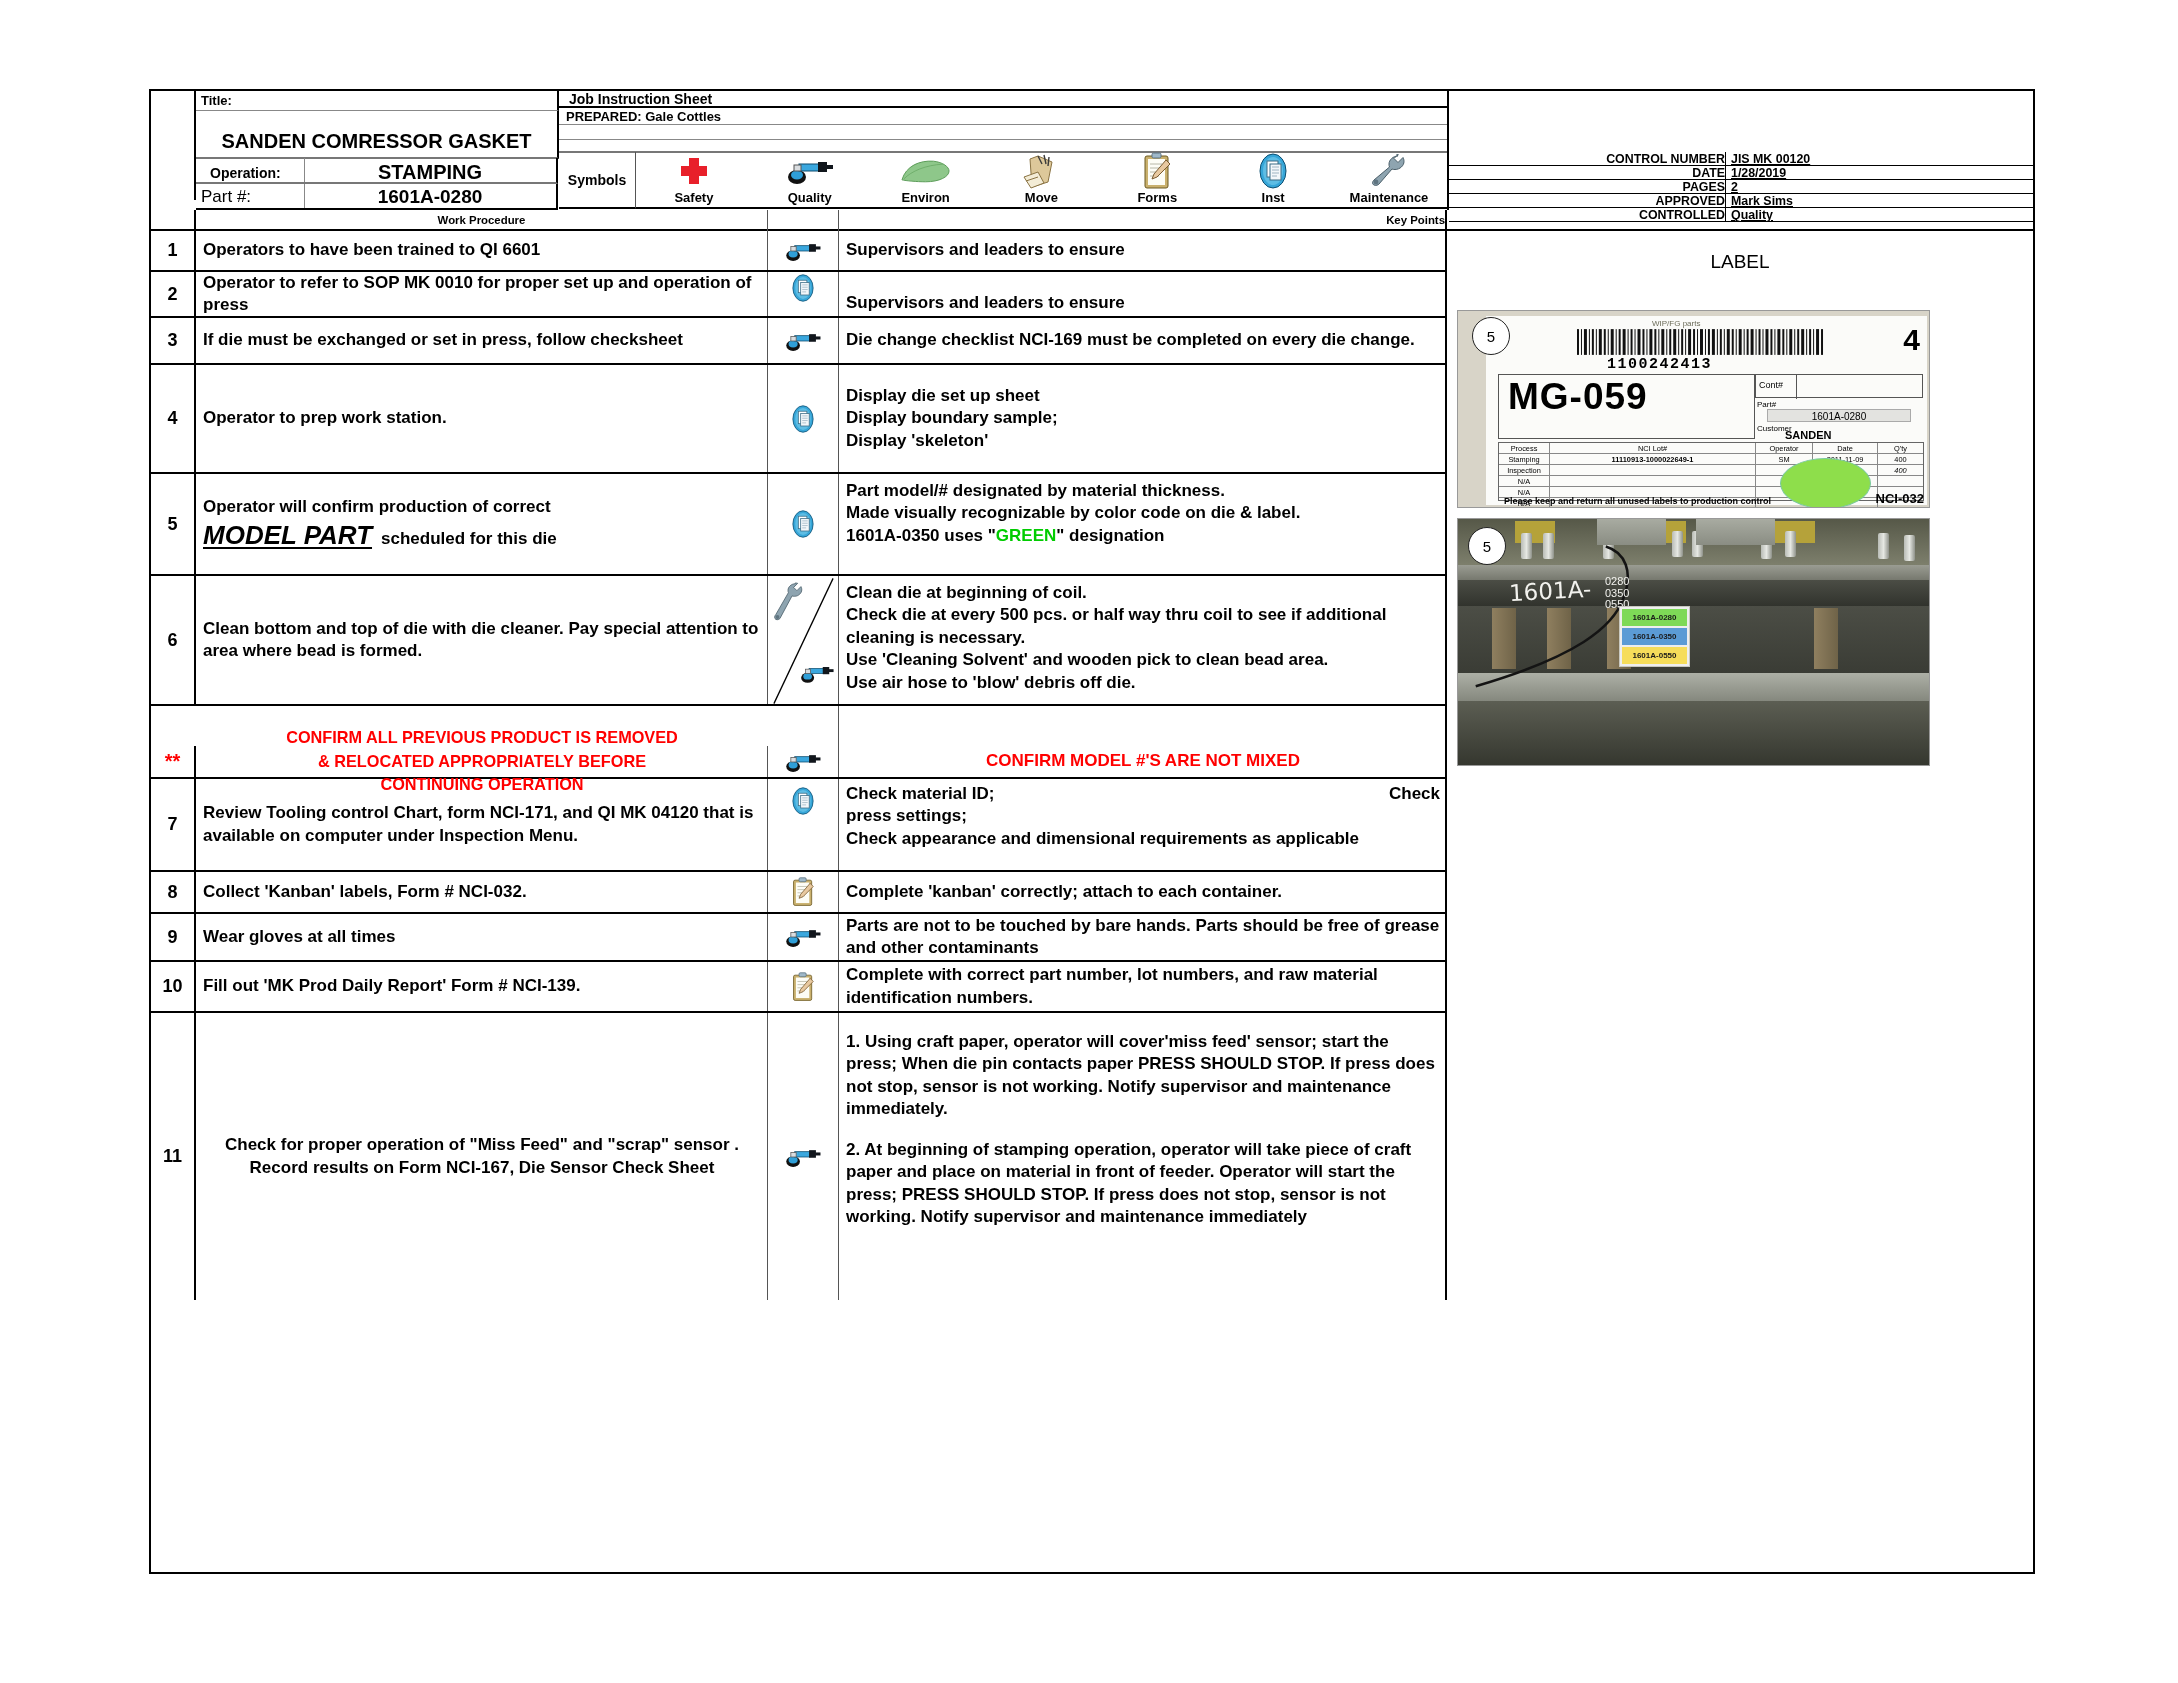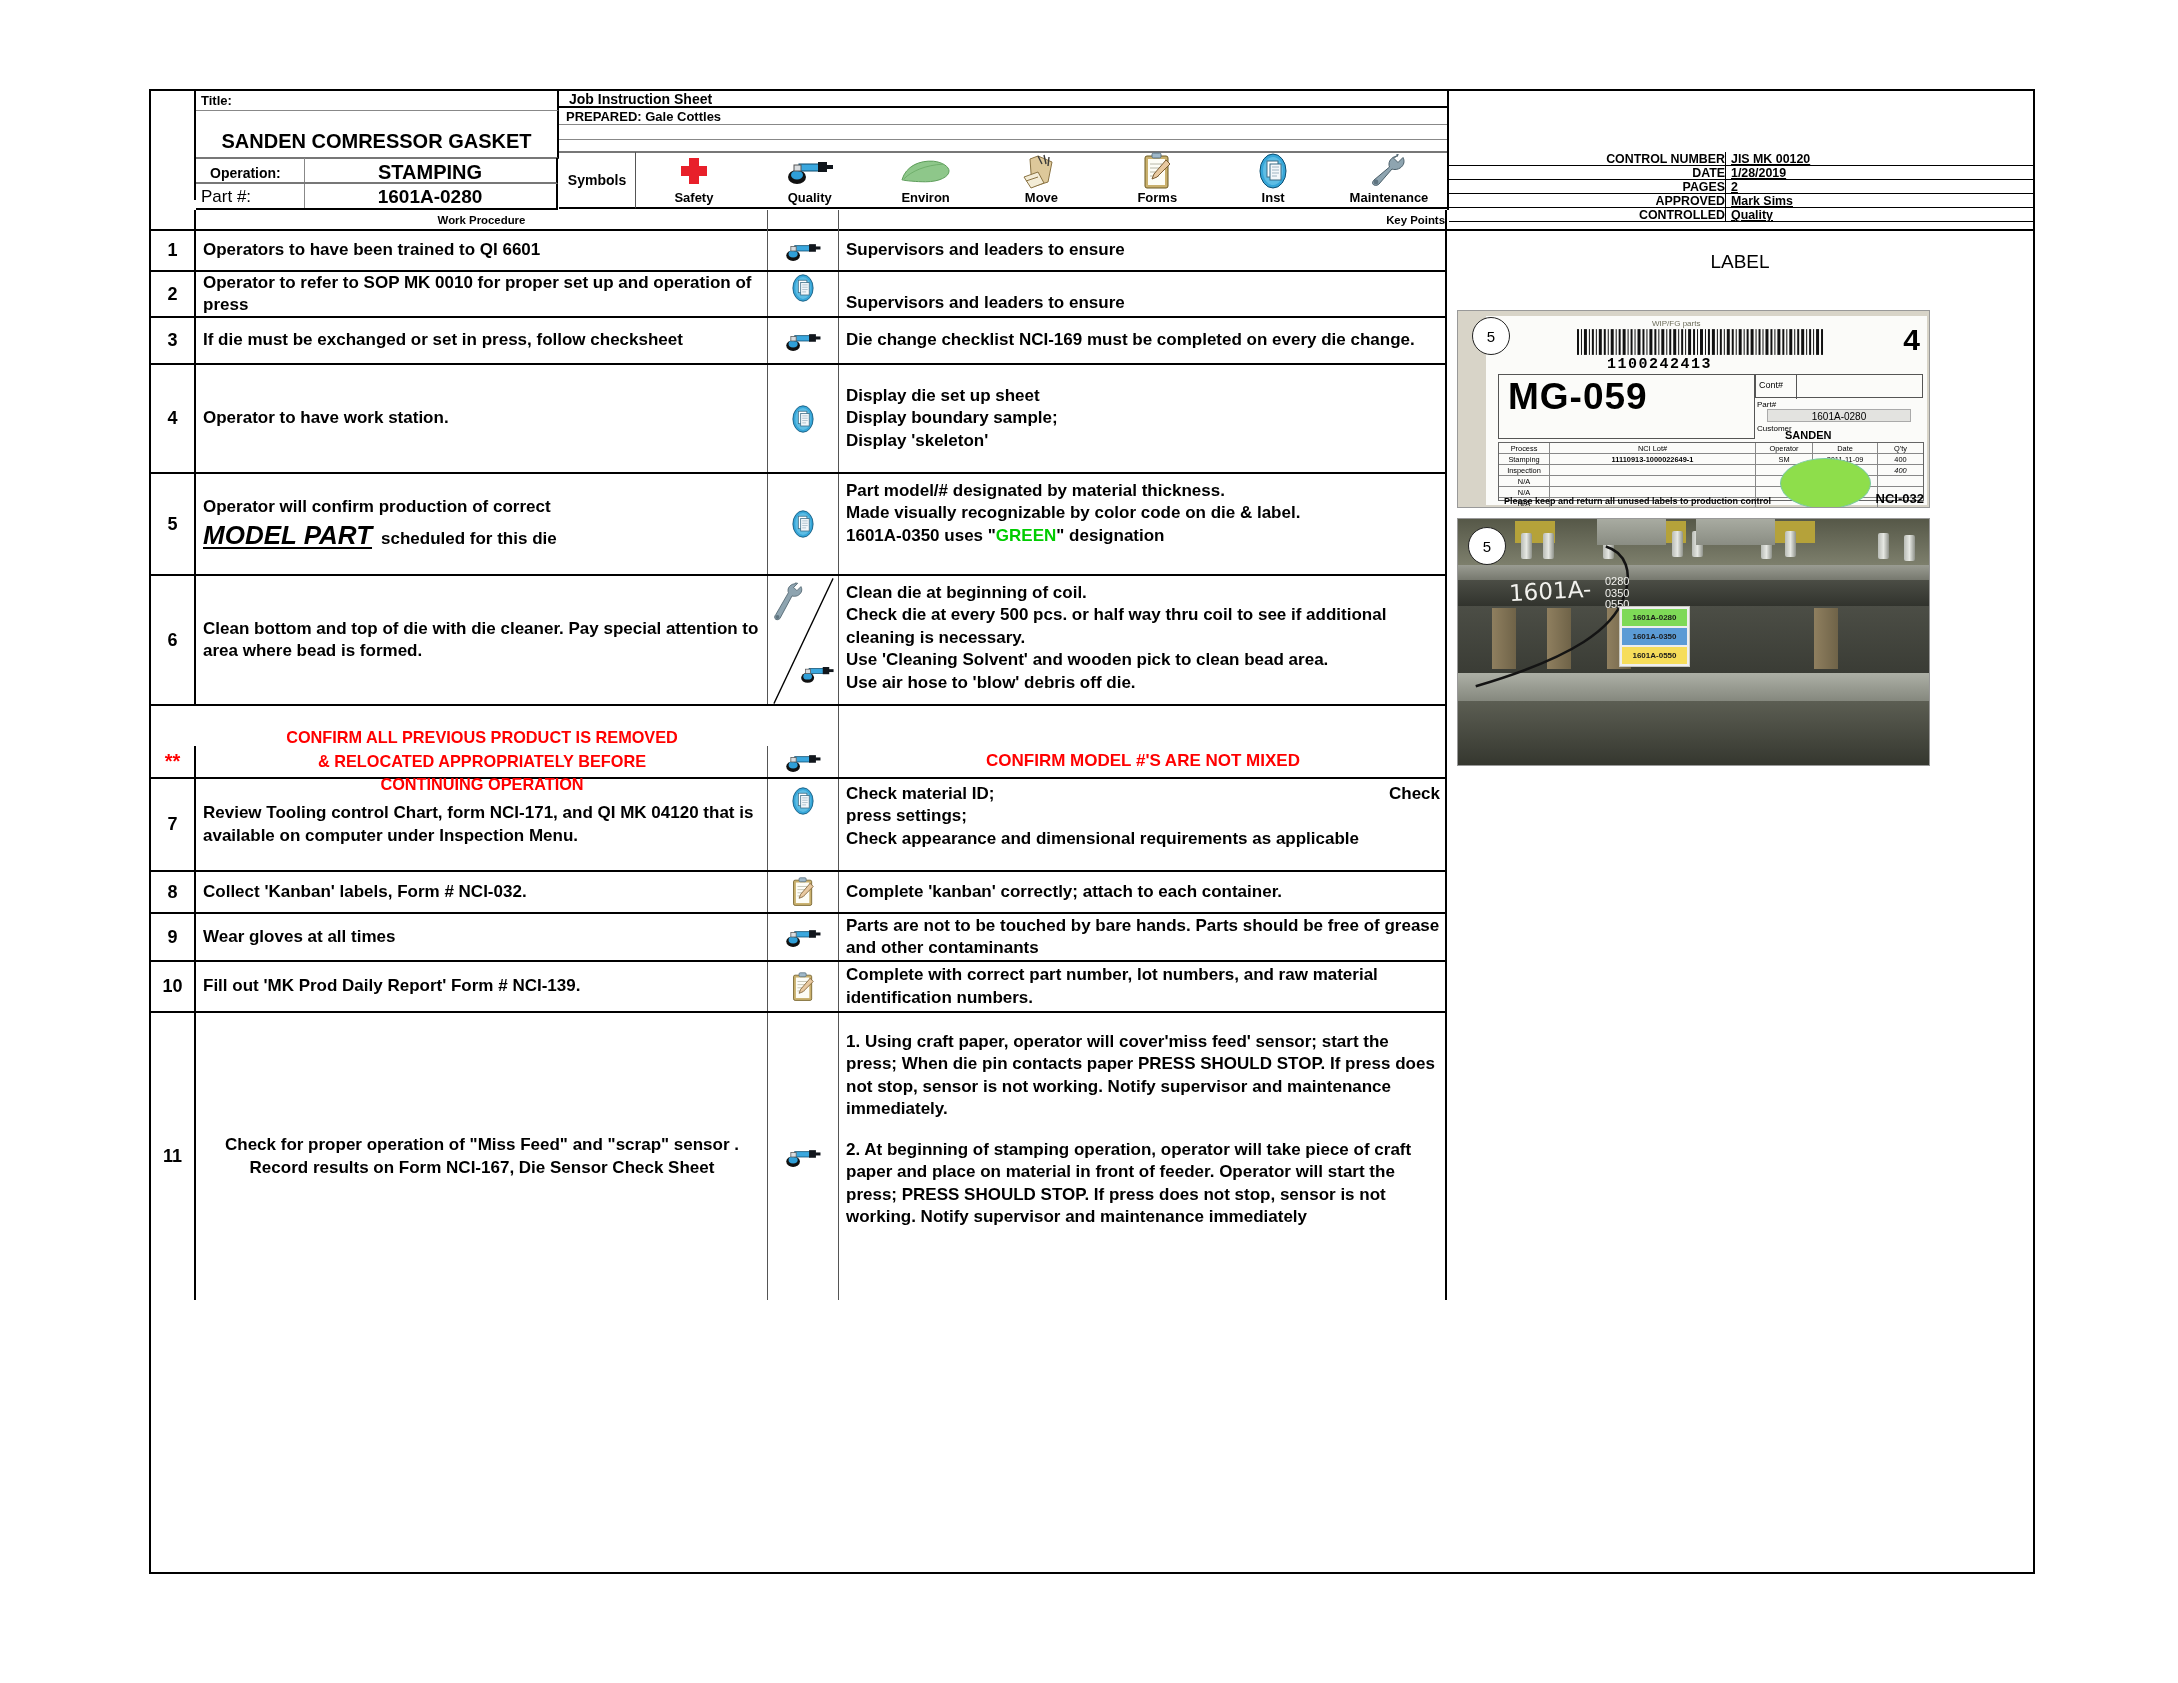--- a/index.html
+++ b/index.html
@@ -438,21 +438,21 @@
             <rect x="9" y="8" width="7" height="6" fill="#d9dde0" stroke="#555"></rect>
           </svg>
         </div>
         <div class="c-kp">
           <div>Die change checklist NCI-169 must be completed on every die change.</div>
         </div>
       </div>
 
       <div class="prow" style="height:109px">
         <div class="c-num">4</div>
-        <div class="c-wp">Operator to have work station.</div>
+        <div class="c-wp">Operator to prep work station.</div>
         <div class="c-sym">
           <svg width="24" height="28" viewBox="0 0 30 36">
             <ellipse cx="15" cy="18" rx="13" ry="17" fill="#36a6d8" stroke="#0d4f72"></ellipse>
             <ellipse cx="15" cy="18" rx="10" ry="14" fill="#7fd0ee" opacity="0.55"></ellipse>
             <rect x="9" y="8" width="11" height="16" fill="#fff" stroke="#3b6c86"></rect>
             <rect x="12" y="11" width="11" height="16" fill="#f3f7fa" stroke="#3b6c86"></rect>
             <path d="M14 14h7M14 17h7M14 20h7M14 23h5" stroke="#9fb4c2" fill="none"></path>
           </svg>
         </div>
         <div class="c-kp">

